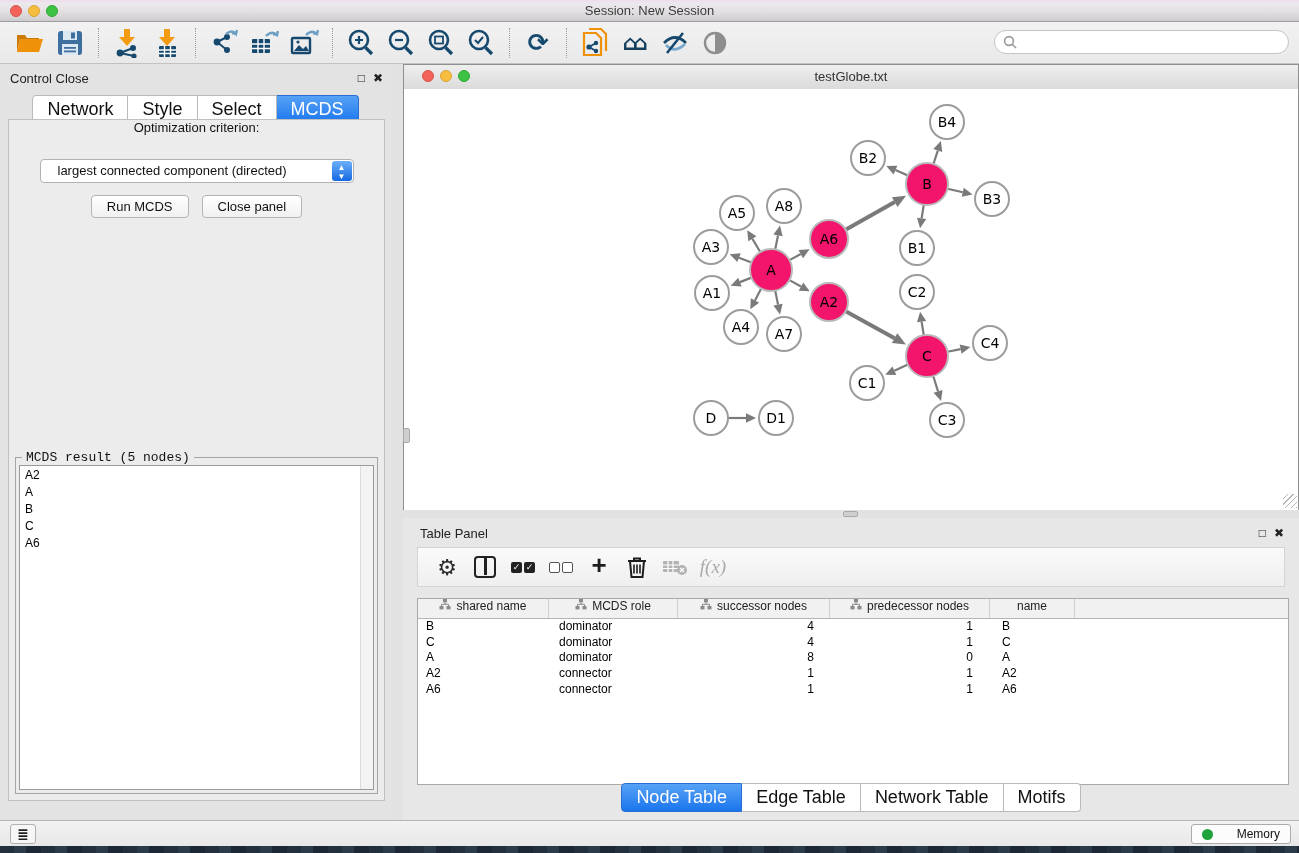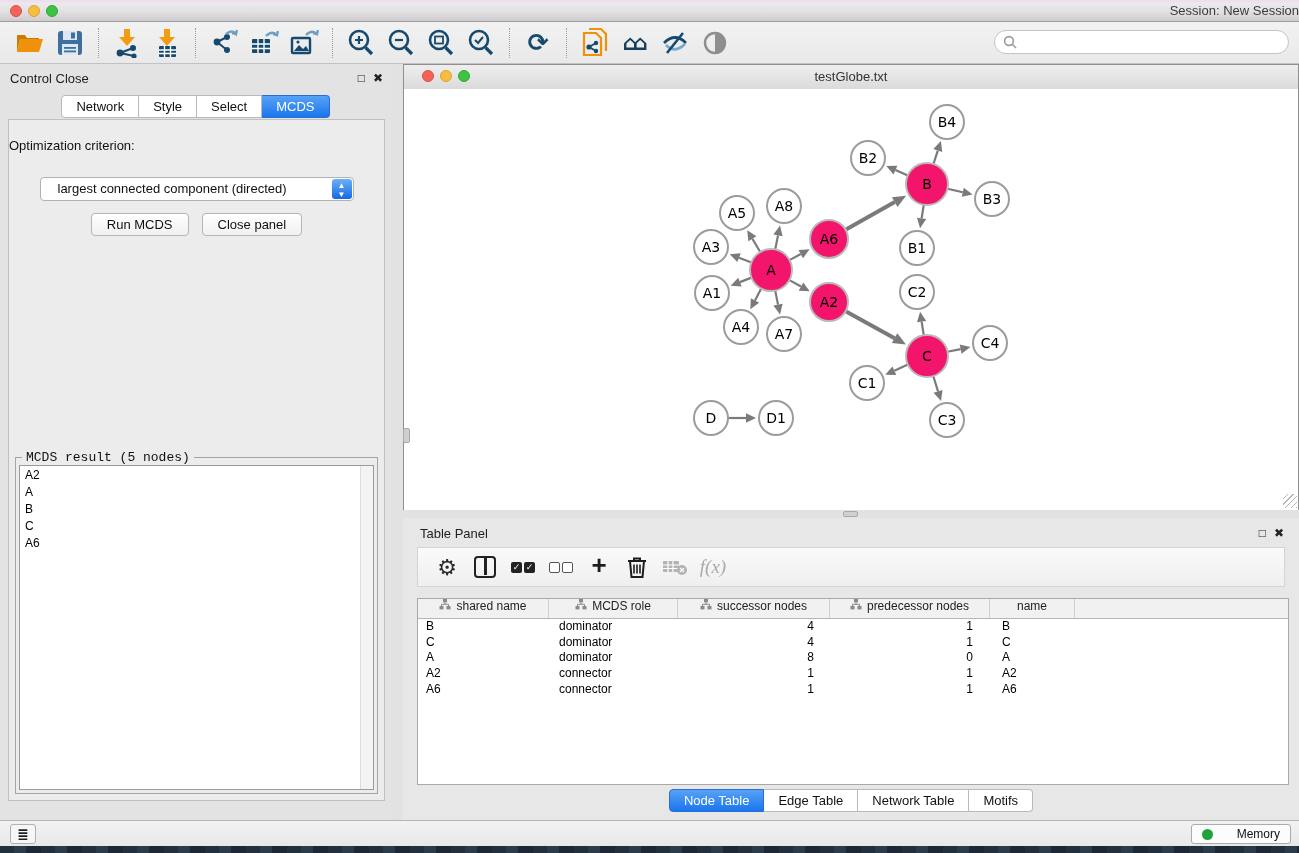--- a/index.html
+++ b/index.html
@@ -2,21 +2,21 @@
 <html><head>
 <meta charset="utf-8">
 <style>
   * { margin:0; padding:0; box-sizing:border-box; }
   html,body { width:1299px; height:853px; font-family:"Liberation Sans", sans-serif; }
   #app { position:relative; width:1299px; height:853px; background:#e2e2e2; overflow:hidden; }
 
   
   .titlebar { position:absolute; left:0; top:0; width:1299px; height:22px;
     background:linear-gradient(#eedcee 0%, #ece9ec 18%, #e3e0e3 55%, #cfcccf 100%);
-    border-bottom:1px solid #9f9c9f; text-align:right; }
+    border-bottom:1px solid #9f9c9f; text-align:center; }
   .titlebar-text { font-size:13px; color:#3c3c3c; line-height:22px; }
   .tl { position:absolute; width:12px; height:12px; border-radius:50%; top:5px; }
   .tl.red { background:#f3635a; border:1px solid #d8504a; }
   .tl.yellow { background:#f7bd3e; border:1px solid #daa336; }
   .tl.green { background:#3ec243; border:1px solid #2fa834; }
 
   
   .toolbar { position:absolute; left:0; top:22px; width:1299px; height:42px;
     background:linear-gradient(#f2f2f2,#e9e9e9); border-bottom:1px solid #c2c2c2;
     display:flex; align-items:center; padding-left:10px; }
@@ -28,26 +28,26 @@
     border:1px solid #c4c4c4; border-radius:12px; display:flex; align-items:center; padding-left:8px; }
   .searchbox input { border:none; outline:none; flex:1; font-size:12px; background:transparent; }
 
   
   .cpanel { position:absolute; left:0; top:64px; width:391px; height:756px; background:#e3e3e3; }
   .panel-header { position:relative; height:28px; }
   .panel-title { position:absolute; left:10px; top:7px; font-size:13px; color:#222; }
   .win-btns { position:absolute; right:8px; top:7px; font-size:12px; color:#222; display:flex; gap:8px; }
   .win-btn { cursor:default; line-height:14px; }
   .tabbar { position:absolute; top:31px; left:0; width:100%; display:flex; justify-content:center; }
-  .tab { font-size:13px; padding:3px 14px; background:#fff; border:1px solid #b9b9b9; border-left:none; color:#111; cursor:default; }
+  .tab { font-size:18px; padding:3px 14px; background:#fff; border:1px solid #b9b9b9; border-left:none; color:#111; cursor:default; }
   .tab:first-child { border-left:1px solid #b9b9b9; border-radius:4px 0 0 4px; }
   .tab:last-child { border-radius:0 4px 4px 0; }
   .tab.active { background:linear-gradient(#57a2f5,#1a75ee); color:#fff; border-color:#2a6fd0; }
   .cp-content { position:absolute; left:8px; top:55px; width:377px; height:682px; background:#ececec; border:1px solid #c0c0c0; }
-  .opt-label { margin-top:18px; font-size:13px; color:#111; }
+  .opt-label { text-align:center; font-size:13px; color:#111; }
   .select { position:relative; margin:24px auto 0; width:314px; height:24px; background:#fff;
     border:1px solid #b2b2b2; border-radius:4px; font-size:13px; color:#111; line-height:22px; padding-left:17px; }
   .select .spin { position:absolute; right:1px; top:1px; width:20px; height:20px; border-radius:3px;
     background:linear-gradient(#6cb0f8,#1668e3); color:#fff; font-size:8px; line-height:9px; text-align:center; padding-top:2px; }
   .btn-row { display:flex; justify-content:center; gap:13px; margin-top:12px; }
   .push-btn { font-size:13px; color:#111; background:linear-gradient(#ffffff,#f0f0f0);
     border:1px solid #b5b5b5; border-radius:4px; padding:3px 15px; cursor:default; }
   .groupbox { position:absolute; left:6px; top:337px; width:363px; height:337px; border:1px solid #a5a5a5; }
   .groupbox-legend { position:absolute; left:6px; top:-8px; background:#ececec; padding:0 4px; font-size:13px; color:#111;font-family:Liberation Mono, monospace; }
   .result-list { position:absolute; left:3px; top:7px; width:355px; height:325px; background:#fff; border:1px solid #9a9a9a; overflow:hidden; }

